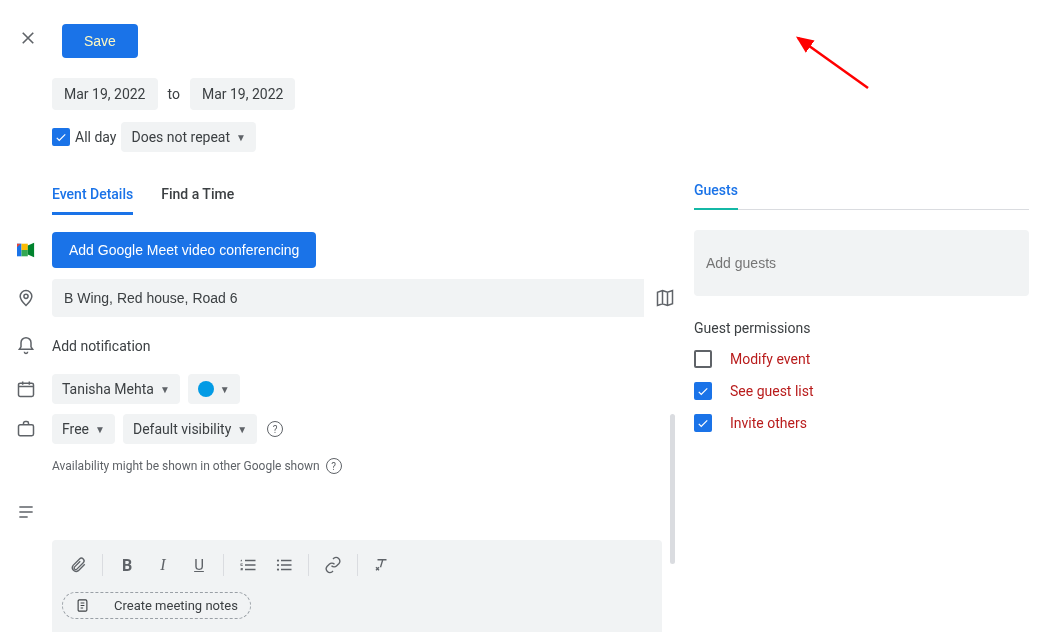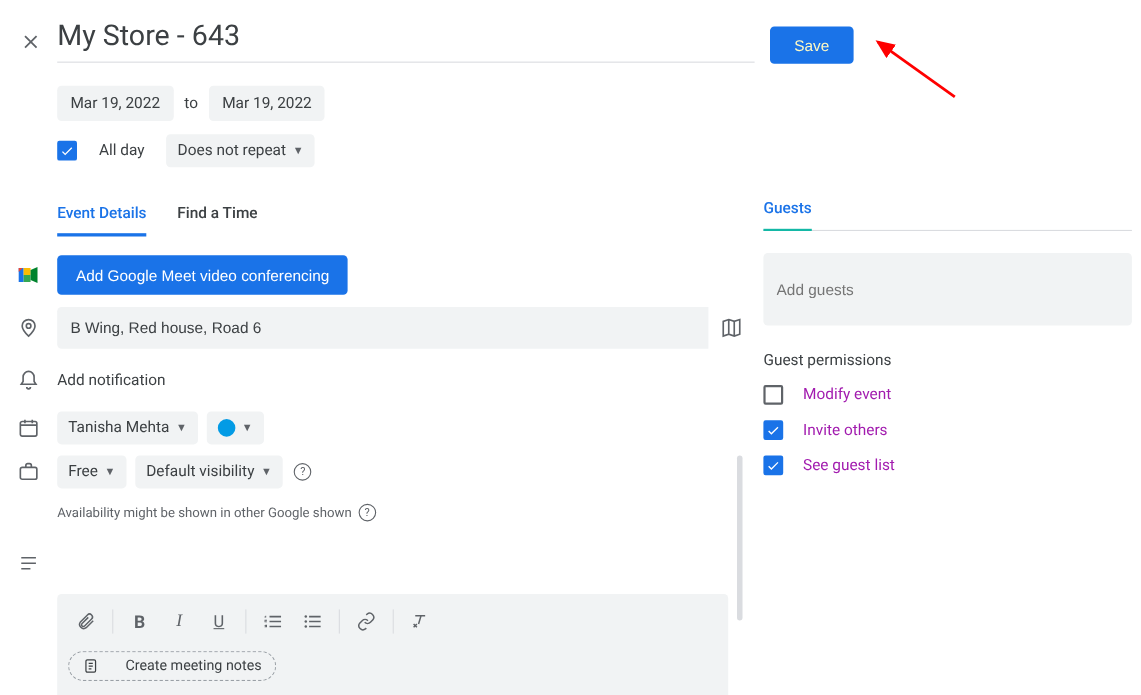--- a/index.html
+++ b/index.html
@@ -62,21 +62,21 @@
     padding: 8px 12px;
     font-size: 14px;
     color: #3c4043;
     cursor: pointer;
     display: inline-flex; align-items: center; gap: 6px;
   }
   .chip-sm { padding: 7px 10px; font-size: 14px; }
   .to-text { color: #3c4043; font-size: 14px; }
   .row-allday {
     margin: 12px 0 0 52px;
-    display: flex; align-items: center; gap: 20px;
+    display: flex; align-items: center; gap: 5px;
   }
   .cb {
     width: 18px; height: 18px; border-radius: 2px;
     border: 2px solid #5f6368; display: inline-flex;
     align-items: center; justify-content: center;
     cursor: pointer; background: #fff;
     flex-shrink: 0;
   }
   .cb.checked { background: #1a73e8; border-color: #1a73e8; }
   .cb.checked svg { display: block; }
@@ -172,38 +172,35 @@
     display: inline-block;
   }
   .guests-hr { border-bottom: 1px solid #dadce0; margin-top: -1px; width: 100%; }
   .guest-input {
     width: 100%; background: #f1f3f4; border:none;
     padding: 25px 12px; font-size:14px; border-radius:4px;
     margin-top: 20px; outline:none;
   }
   .perm-title { margin-top: 24px; font-size:14px; color:#3c4043; }
   .perm-row { display:flex; align-items:center; gap:18px; margin-top: 14px; }
-  .perm-row .label { color:#a21caf; }
+  .perm-row .label { color:#b91c1c; }
 
   .scroll-thumb {
     position:absolute; left:670px; top:232px; width:5px; height:150px;
     background:#dadce0; border-radius:3px;
   }
 </style>
 </head>
 <body>
 
 <div class="header">
   <div class="close-x">
     <svg width="18" height="18" viewBox="0 0 24 24">
         <path fill="none" stroke="currentColor" stroke-width="2.2" d="M5 5l14 14M19 5L5 19"></path>
       </svg>
-  </div>
-  <div class="title-wrap">
-    <input class="title-input" value="My Store - 643" style="">
   </div>
   <button class="save-btn">Save</button>
 </div>
 
 <svg class="arrow-annotation" width="90" height="70">
   <defs>
       <marker id="ah" markerWidth="8" markerHeight="8" refX="6" refY="3" orient="auto">
         <path d="M0,0 L7,3 L0,6 Z" fill="#f00"></path>
       </marker>
     </defs>
@@ -389,24 +386,24 @@
         
       </span>
       <span class="label">Modify event</span>
     </div>
     <div class="perm-row">
       <span class="cb checked">
         <svg width="14" height="14" viewBox="0 0 24 24">
             <path fill="#fff" d="M9 16.2l-3.5-3.5L4 14.2 9 19.2 20 8.2l-1.4-1.4z"></path>
           </svg>
       </span>
-      <span class="label">Invite others</span>
+      <span class="label">See guest list</span>
     </div>
     <div class="perm-row">
       <span class="cb checked">
         <svg width="14" height="14" viewBox="0 0 24 24">
             <path fill="#fff" d="M9 16.2l-3.5-3.5L4 14.2 9 19.2 20 8.2l-1.4-1.4z"></path>
           </svg>
       </span>
-      <span class="label">See guest list</span>
+      <span class="label">Invite others</span>
     </div>
   </div>
 </div>
 
 </body></html>

